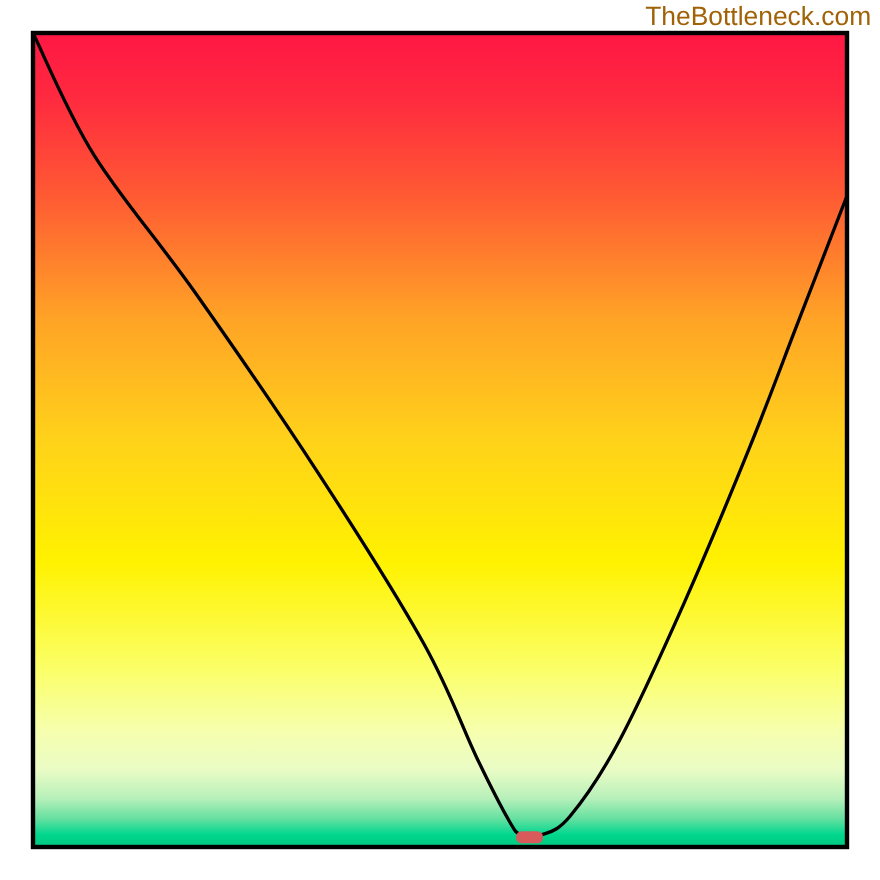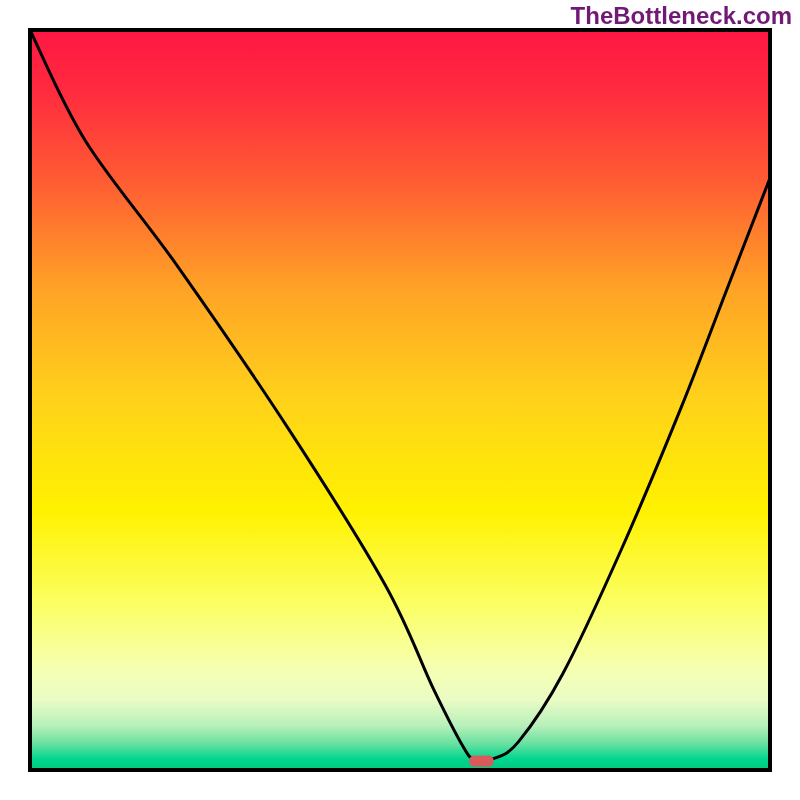--- a/index.html
+++ b/index.html
@@ -19,22 +19,22 @@
   svg {
     position: absolute;
     top: 0;
     left: 0;
   }
   .watermark {
     position: absolute;
     top: 2px;
     right: 8px;
     font-size: 24px;
-    font-weight: 700;
-    color: #701a75;
+    font-weight: 400;
+    color: #a16207;
     letter-spacing: 0px;
     user-select: none;
   }
 </style>
 </head>
 <body>
 
 <div class="canvas-wrap">
 
   <svg width="800" height="800" viewBox="0 0 800 800">

